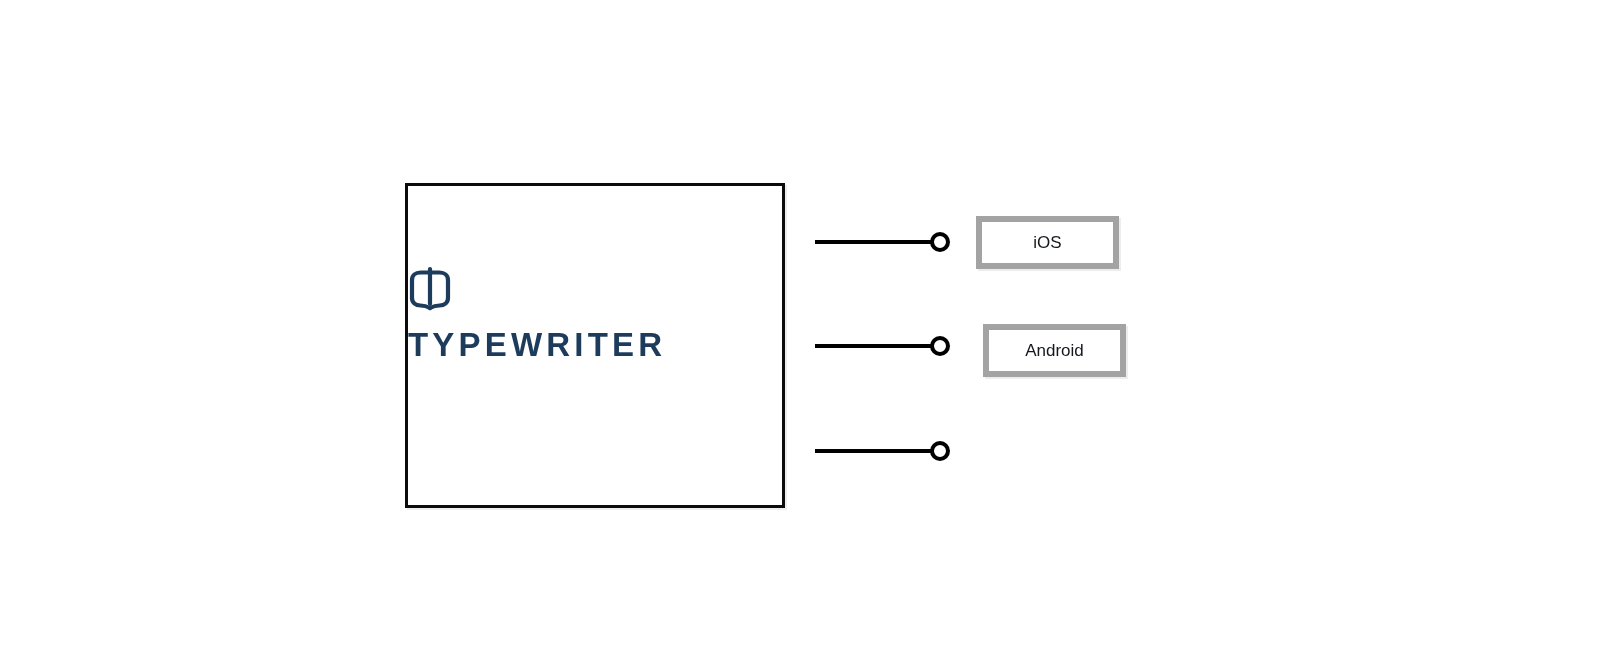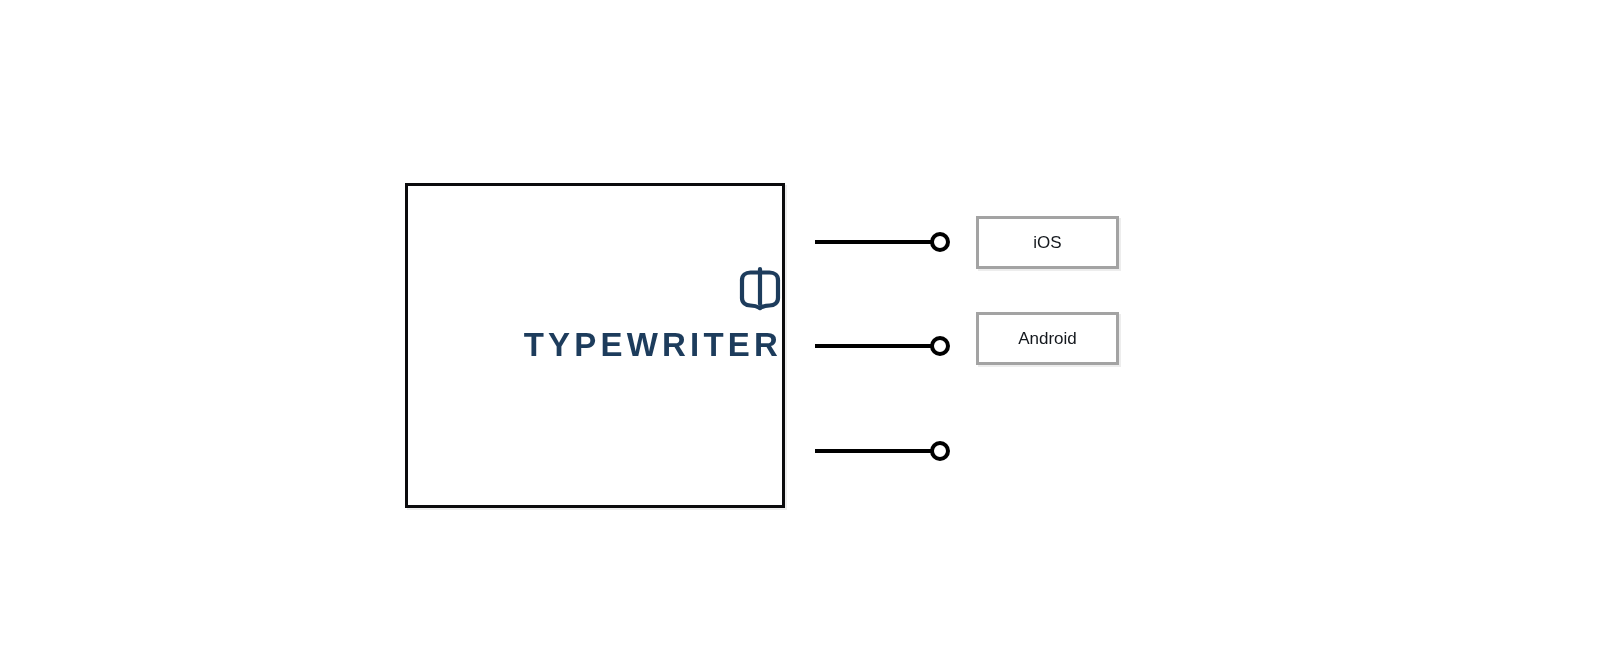--- a/index.html
+++ b/index.html
@@ -37,21 +37,21 @@
     box-shadow: 2px 2px 0 rgba(0,0,0,0.07);
   }
 
   .brand-stack {
     position: absolute;
     left: 0;
     right: 0;
     top: 78px;
     display: flex;
     flex-direction: column;
-    align-items: flex-end;
+    align-items: flex-start;
   }
 
   .brand-mark {
     width: 44px;
     height: 50px;
     display: block;
     margin-bottom: 14px;
   }
 
   .brand-wordmark {
@@ -95,38 +95,38 @@
   .connector-android  { top: 336px; }
   .connector-js       { top: 441px; }
 
   
   .platform-node {
     position: absolute;
     left: 976px;
     width: 143px;
     height: 53px;
     box-sizing: border-box;
-    border: 3px solid #a3a3a3;
+    border: 6px solid #a3a3a3;
     background: #ffffff;
     display: flex;
     align-items: center;
     justify-content: center;
     box-shadow: 2px 2px 0 rgba(0,0,0,0.07);
   }
   .platform-node .node-label {
     font-family: "Liberation Sans", sans-serif;
     font-size: 17px;
     font-weight: 400;
     color: #14181d;
     line-height: 1;
     white-space: nowrap;
   }
 
   .platform-ios      { top: 216px; }
-  .platform-android  { top: 312px; }
+  .platform-android  { top: 324px; margin-left: 7px; }
   .platform-js       { top: 425px; }
 </style>
 </head>
 <body>
 
 <div id="canvas">
 
   <div class="product-node">
     <div class="brand-stack">
 

